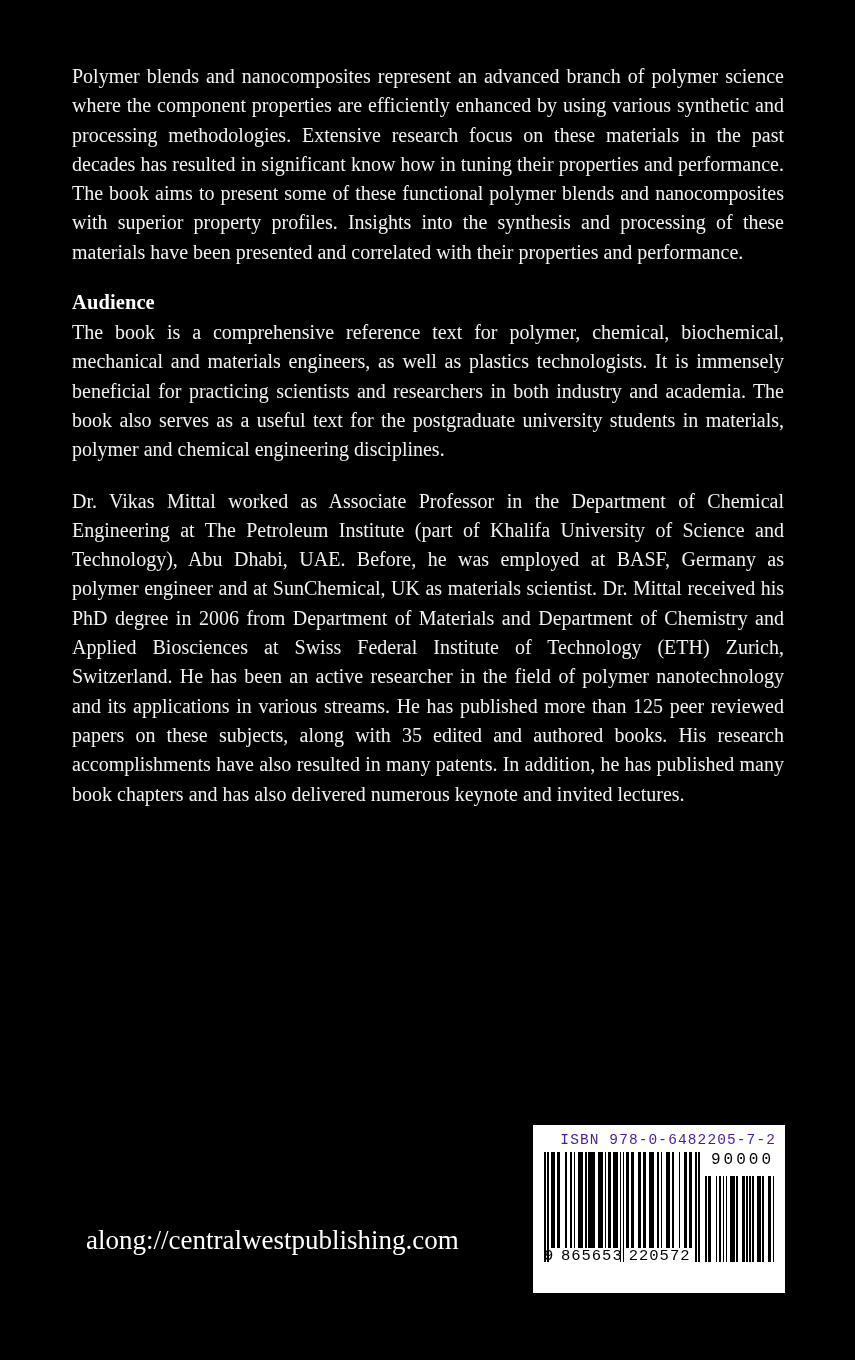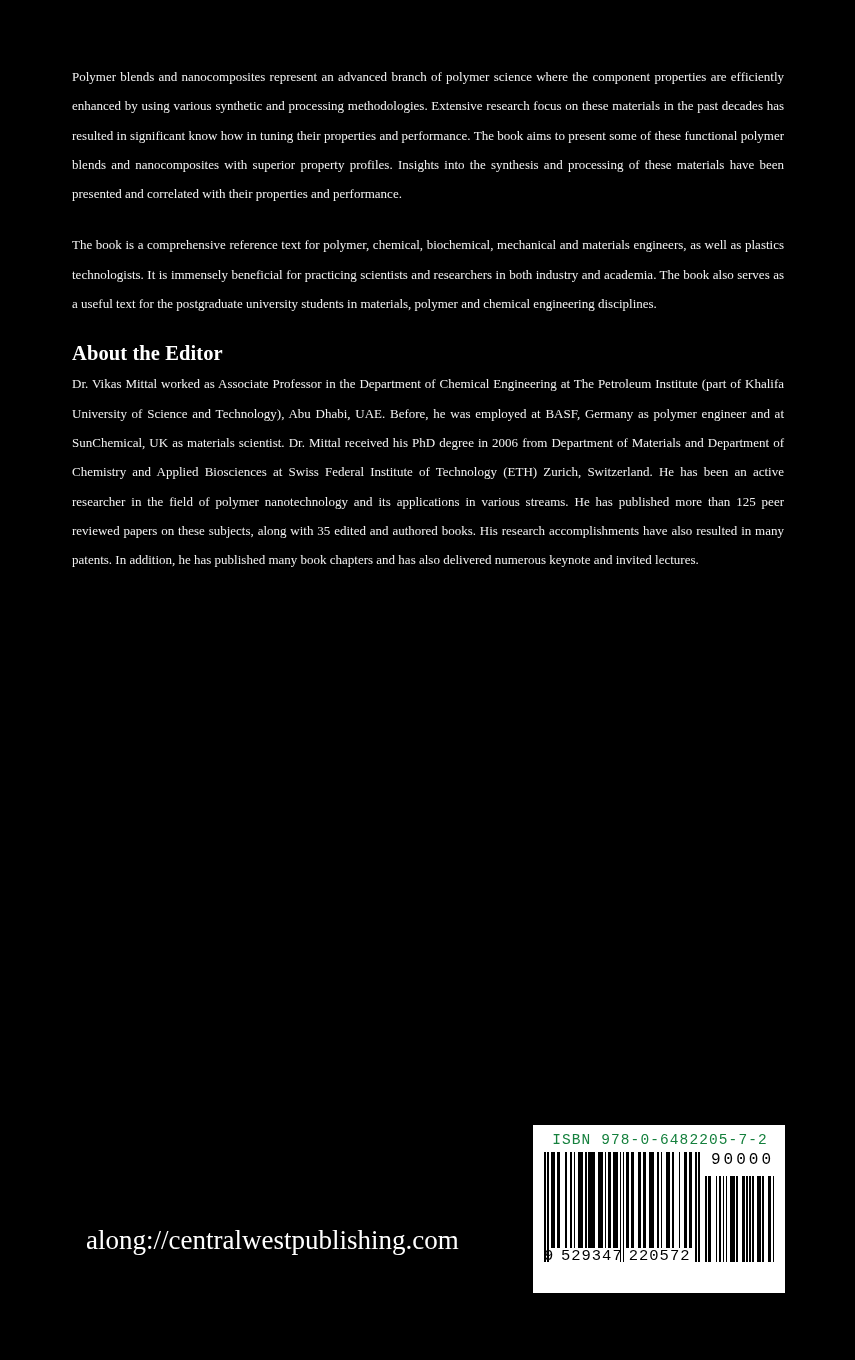--- a/index.html
+++ b/index.html
@@ -44,21 +44,21 @@
     font-size: 20.5px;
     line-height: 26px;
     letter-spacing: 0.1px;
     color: #ffffff;
     margin: 0 0 3px 0;
     -webkit-font-smoothing: antialiased;
   }
 
   .section-body {
     font-family: "Liberation Serif", "DejaVu Serif", serif;
-    font-size: 13px;
+    font-size: 20px;
     line-height: 29.3px;
     color: #f2f2f2;
     text-align: justify;
     text-justify: inter-word;
     margin: 0;
     hyphens: none;
   }
 
   
   .bottom-area {
@@ -89,23 +89,23 @@
     background: #ffffff;
     box-sizing: border-box;
     padding: 7px 9px 6px 9px;
   }
 
   .barcode-isbn-line {
     font-family: "Liberation Mono", "DejaVu Sans Mono", monospace;
     font-size: 14.5px;
     line-height: 17px;
     letter-spacing: 1.1px;
-    color: #15803d;
-    white-space: nowrap;
-    text-align: center;
+    color: #4c1d95;
+    white-space: nowrap;
+    text-align: right;
     padding-left: 2px;
   }
 
   .barcode-main-wrap {
     position: relative;
     height: 128px;
     margin-top: 1px;
   }
 
   .ean13 {
@@ -175,25 +175,25 @@
 
 <div class="page">
 
   <div class="content">
 
     <div class="section">
       <p class="section-body">Polymer blends and nanocomposites represent an advanced branch of polymer science where the component properties are efficiently enhanced by using various synthetic and processing methodologies. Extensive research focus on these materials in the past decades has resulted in significant know how in tuning their properties and performance. The book aims to present some of these functional polymer blends and nanocomposites with superior property profiles. Insights into the synthesis and processing of these materials have been presented and correlated with their properties and performance.</p>
     </div>
 
     <div class="section">
+      <h2 class="section-heading">Audience</h2>
       <p class="section-body">The book is a comprehensive reference text for polymer, chemical, biochemical, mechanical and materials engineers, as well as plastics technologists. It is immensely beneficial for practicing scientists and researchers in both industry and academia. The book also serves as a useful text for the postgraduate university students in materials, polymer and chemical engineering disciplines.</p>
     </div>
 
     <div class="section">
-      <h2 class="section-heading">About the Editor</h2>
       <p class="section-body">Dr. Vikas Mittal worked as Associate Professor in the Department of Chemical Engineering at The Petroleum Institute (part of Khalifa University of Science and Technology), Abu Dhabi, UAE. Before, he was employed at BASF, Germany as polymer engineer and at SunChemical, UK as materials scientist. Dr. Mittal received his PhD degree in 2006 from Department of Materials and Department of Chemistry and Applied Biosciences at Swiss Federal Institute of Technology (ETH) Zurich, Switzerland. He has been an active researcher in the field of polymer nanotechnology and its applications in various streams. He has published more than 125 peer reviewed papers on these subjects, along with 35 edited and authored books. His research accomplishments have also resulted in many patents. In addition, he has published many book chapters and has also delivered numerous keynote and invited lectures.</p>
     </div>
 
   </div>
 
   <div class="bottom-area">
 
     <div class="publisher-url">along://centralwestpublishing.com</div>
 
     <div class="barcode-box">
@@ -229,21 +229,21 @@
               <div class="bar" style="left: 116.589px; width: 1.64211px; height: 96px;"></div>
               <div class="bar" style="left: 121.516px; width: 4.92632px; height: 96px;"></div>
               <div class="bar" style="left: 128.084px; width: 1.64211px; height: 96px;"></div>
               <div class="bar" style="left: 134.653px; width: 1.64211px; height: 96px;"></div>
               <div class="bar" style="left: 139.579px; width: 3.28421px; height: 96px;"></div>
               <div class="bar" style="left: 144.505px; width: 3.28421px; height: 96px;"></div>
               <div class="bar" style="left: 151.074px; width: 1.64211px; height: 110px;"></div>
               <div class="bar" style="left: 154.358px; width: 1.64211px; height: 110px;"></div>
             </div>
           <div class="ean-digits">
-            <span class="d-first">9</span><span class="d-left">529347</span><span class="d-right">220572</span>
+            <span class="d-first">9</span><span class="d-left">865653</span><span class="d-right">220572</span>
           </div>
         </div>
 
         <div class="addon-digits">90000</div>
 
         <div class="addon">
           <div class="bars" id="addon-bars">
               <div class="bar" style="left: 1.45833px; width: 1.45833px; height: 86px;"></div>
               <div class="bar" style="left: 4.375px; width: 2.91667px; height: 86px;"></div>
               <div class="bar" style="left: 11.6667px; width: 1.45833px; height: 86px;"></div>

